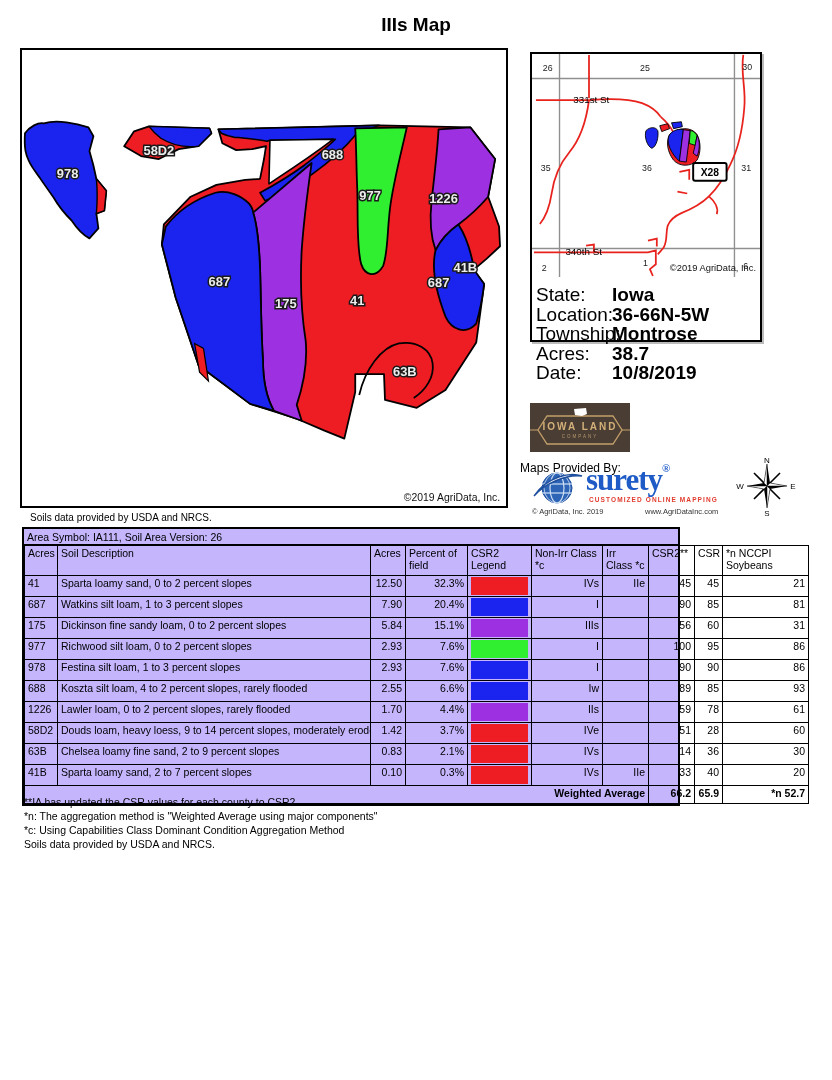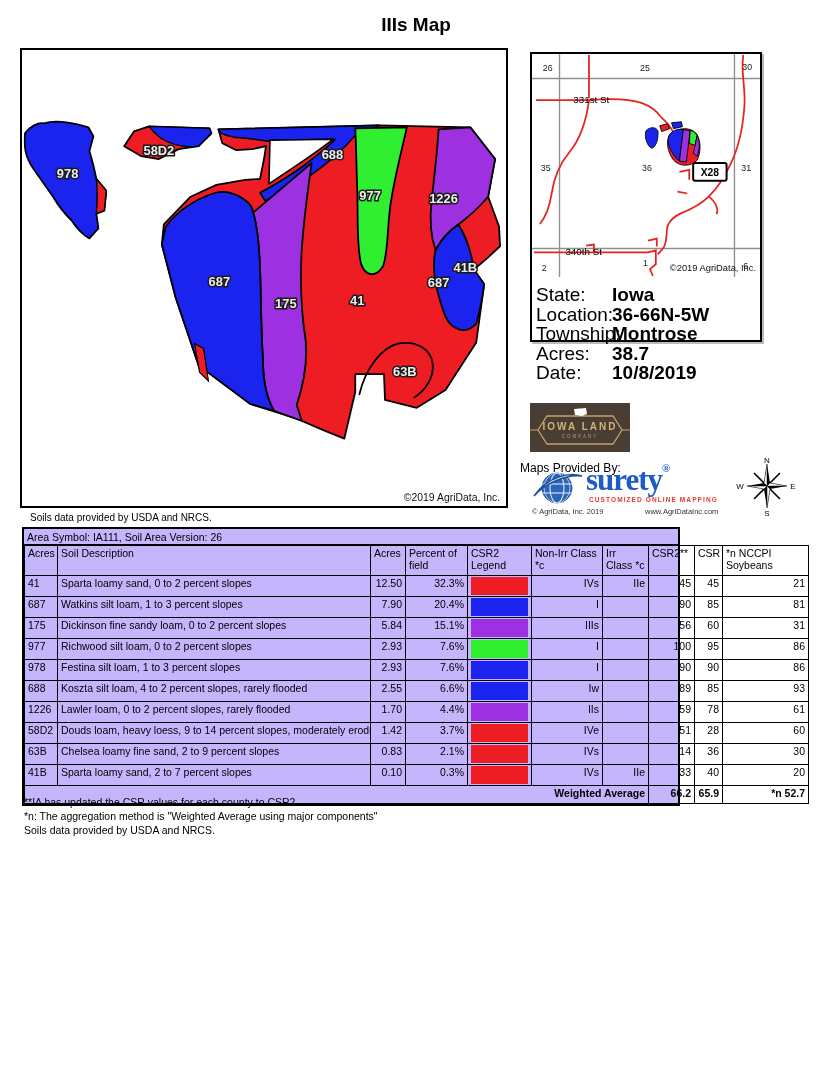--- a/index.html
+++ b/index.html
@@ -393,14 +393,15 @@
         <td class="num">65.9</td>
         <td class="num">*n 52.7</td>
       </tr>
     </tbody>
   </table>
 </div>
 
 <div class="abs footnotes">
   <div>**IA has updated the CSR values for each county to CSR2.</div>
   <div>*n: The aggregation method is "Weighted Average using major components"</div>
+  <div>*c: Using Capabilities Class Dominant Condition Aggregation Method</div>
   <div>Soils data provided by USDA and NRCS.</div>
 </div>
 
 </body></html>

